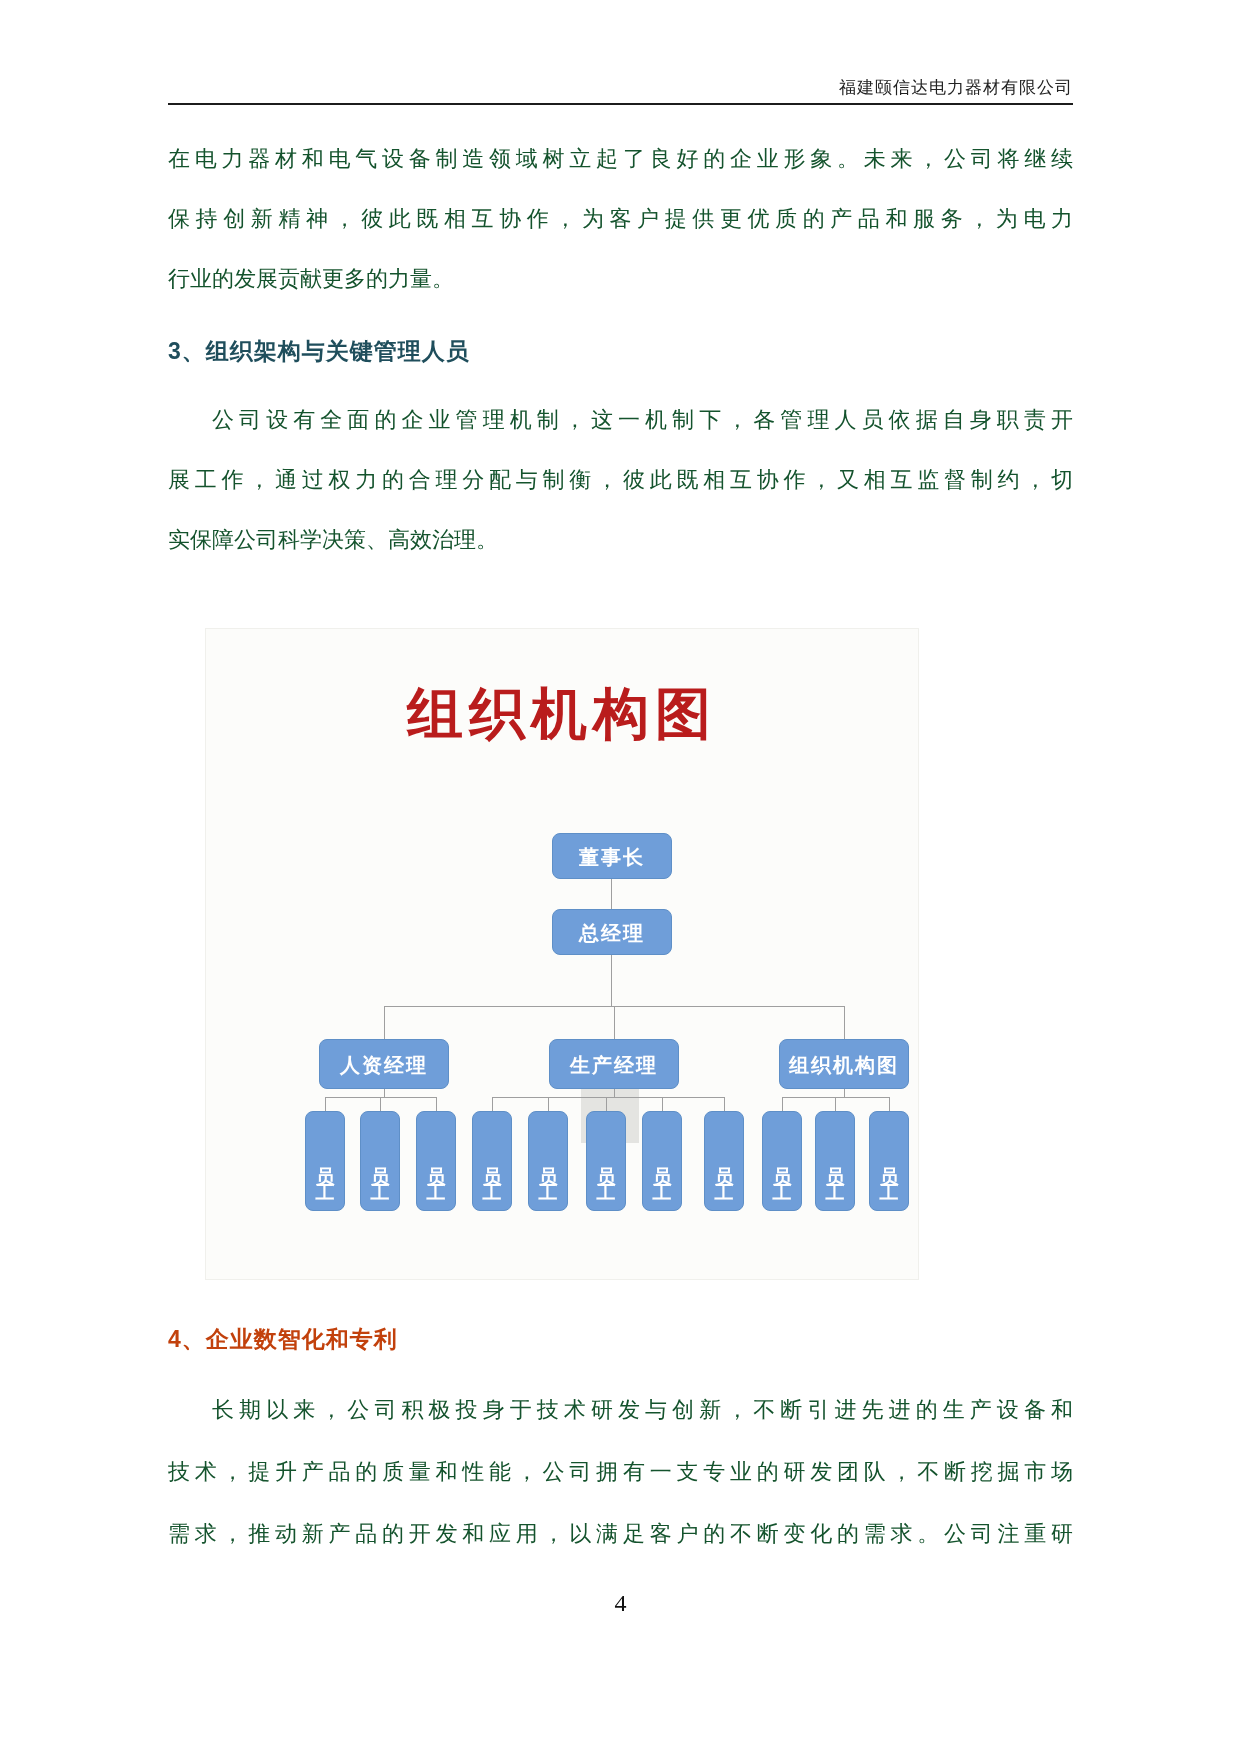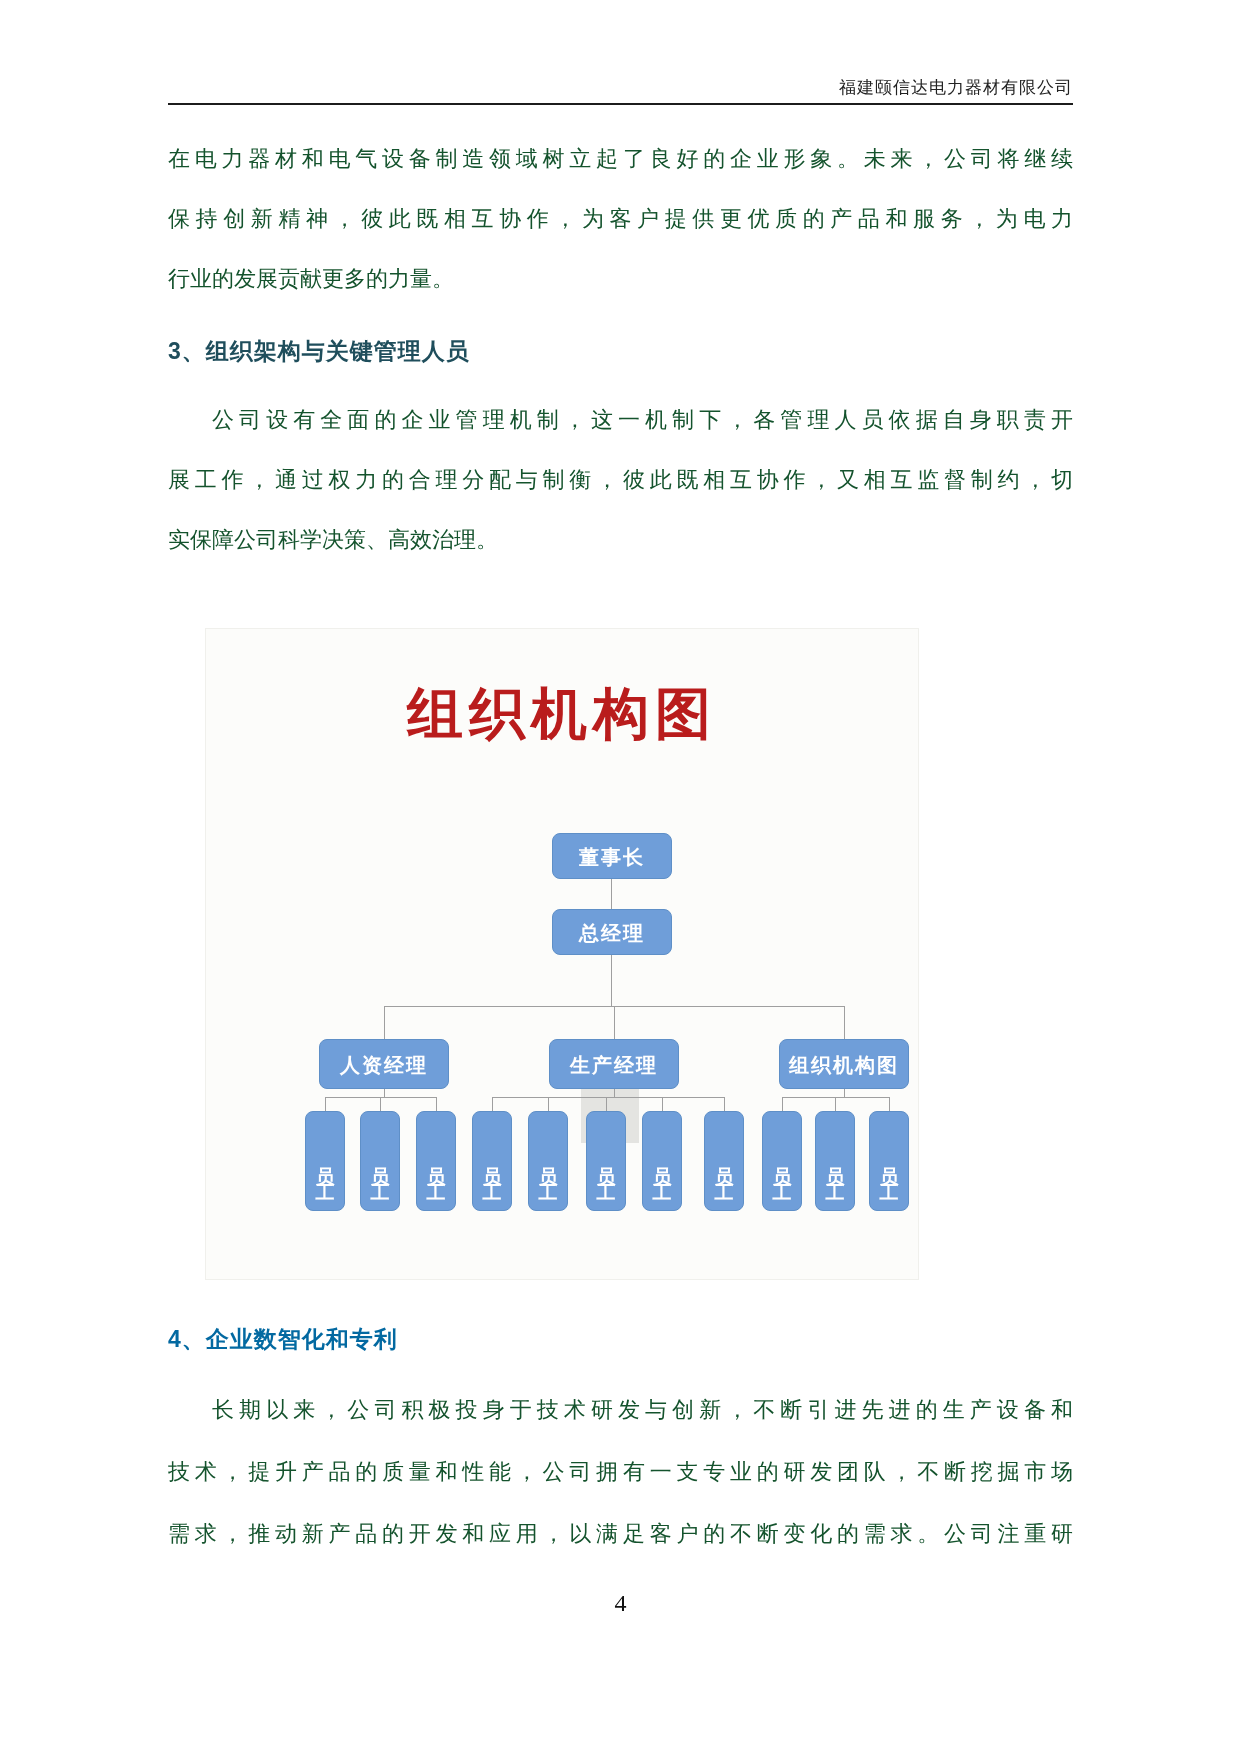--- a/index.html
+++ b/index.html
@@ -141,20 +141,20 @@
     <div class="emp" style="left:266px;background:#6f9ed9;border:1px solid #5e8fc7">员工</div>
     <div class="emp" style="left:322px;background:#6f9ed9;border:1px solid #5e8fc7">员工</div>
     <div class="emp" style="left:380px;background:#6f9ed9;border:1px solid #5e8fc7">员工</div>
     <div class="emp" style="left:436px;background:#6f9ed9;border:1px solid #5e8fc7">员工</div>
     <div class="emp" style="left:498px;background:#6f9ed9;border:1px solid #5e8fc7">员工</div>
     <div class="emp" style="left:556px;background:#6f9ed9;border:1px solid #5e8fc7">员工</div>
     <div class="emp" style="left:609px;background:#6f9ed9;border:1px solid #5e8fc7">员工</div>
     <div class="emp" style="left:663px;background:#6f9ed9;border:1px solid #5e8fc7">员工</div>
   </div>
 
-  <div class="shead" style="top:1324px;color:#0369a1">4、企业数智化和专利</div>
+  <div class="shead" style="top:1324px;color:#c2410c">4、企业数智化和专利</div>
   <div class="bline jline ind" style="top:1396px">长期以来，公司积极投身于技术研发与创新，不断引进先进的生产设备和</div>
   <div class="bline jline" style="top:1458px">技术，提升产品的质量和性能，公司拥有一支专业的研发团队，不断挖掘市场</div>
   <div class="bline jline" style="top:1520px">需求，推动新产品的开发和应用，以满足客户的不断变化的需求。公司注重研</div>
 
   <div class="pgnum">4</div>
 
 </div>
 
 </body></html>

